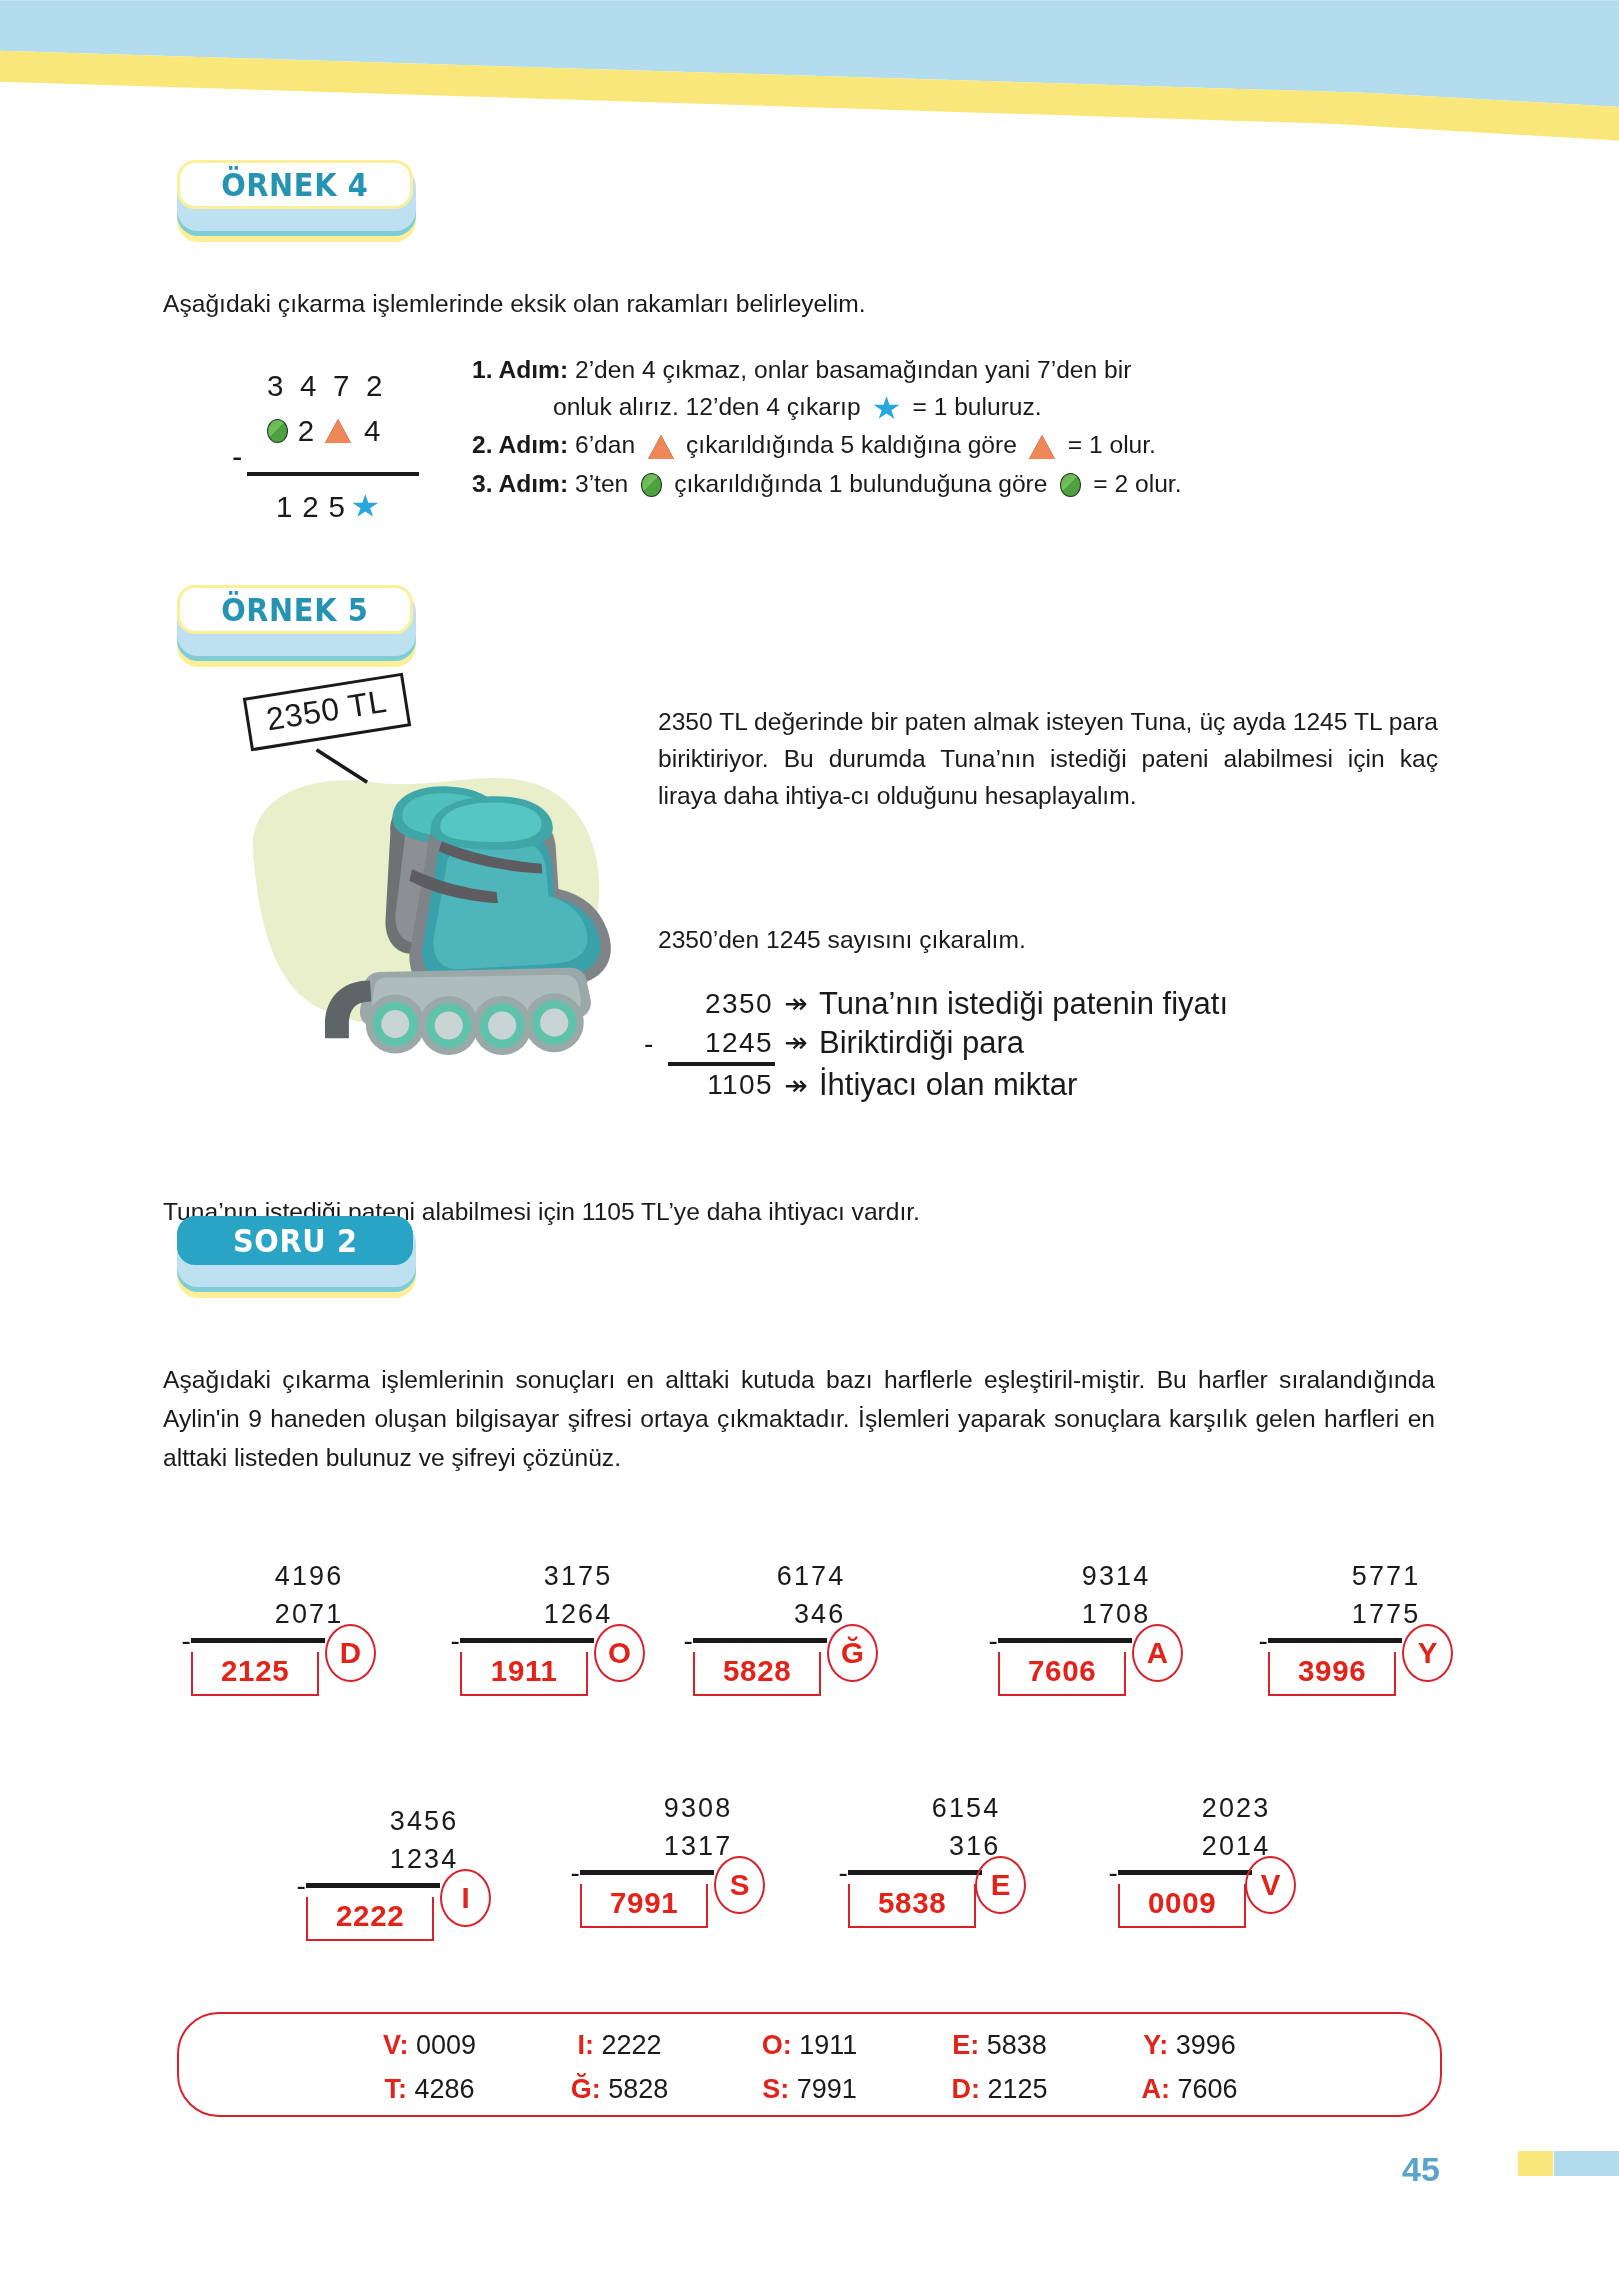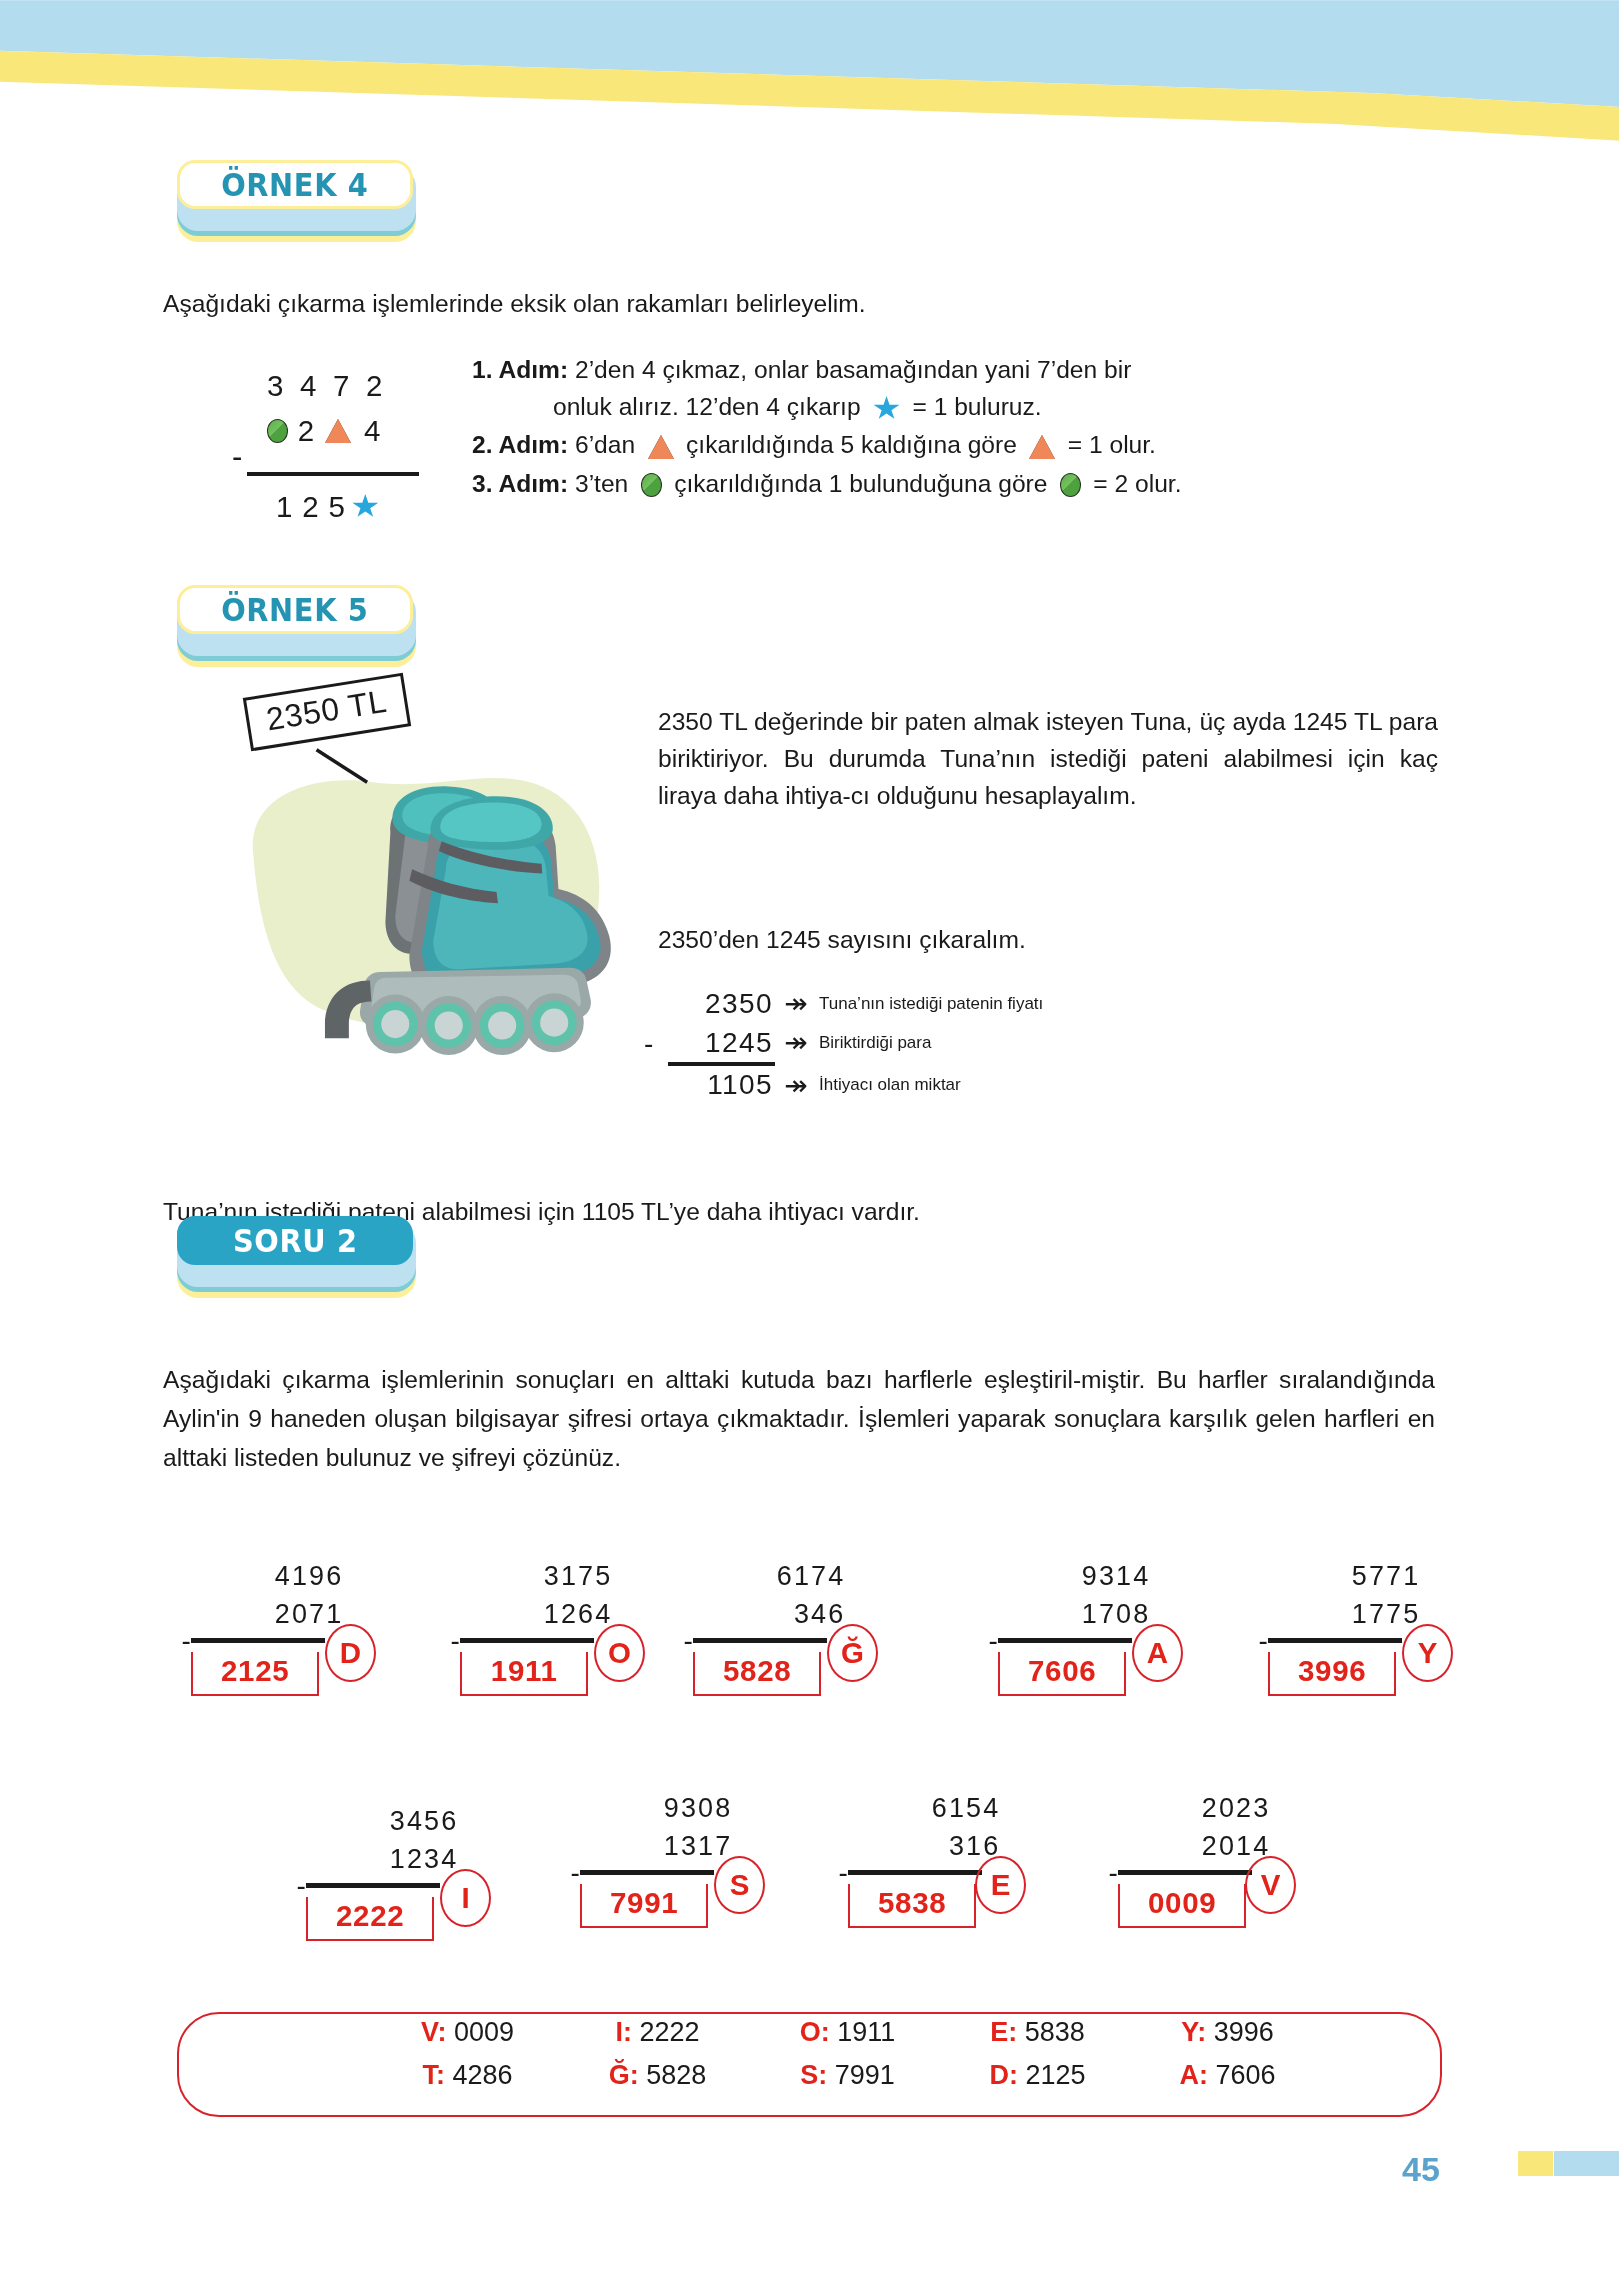--- a/index.html
+++ b/index.html
@@ -143,21 +143,21 @@
     text-align: right;
     width: 105px;
   }
   .calc5 .lineitem { display: flex; align-items: center; height: 39px; }
   .calc5 .arrow {
     font-size: 28px;
     color: #1a1a1a;
     width: 46px;
     text-align: center;
   }
-  .calc5 .desc { font-size: 17px; color: #1a1a1a; }
+  .calc5 .desc { font-size: 31px; color: #1a1a1a; }
 
   
   .prob {
     position: absolute;
     width: 183px;
   }
   .prob .minuend, .prob .subtrahend {
     text-align: right;
     font-size: 27px;
     color: #1a1a1a;
@@ -218,24 +218,23 @@
     position: absolute;
     border: 2.8px solid #d8222a;
     border-radius: 42px;
     box-sizing: border-box;
   }
   .keygrid {
     width: 100%;
     height: 100%;
     display: flex;
     flex-direction: column;
-    justify-content: flex-start;
+    justify-content: center;
     gap: 12.7px;
     padding-top: 2.8px;
-    padding-left: 38px;
   }
   .keyrow {
     display: flex;
     justify-content: center;
     font-size: 27px;
     color: #1a1a1a;
   }
   .keycell {
     width: 190px;
     text-align: center;

